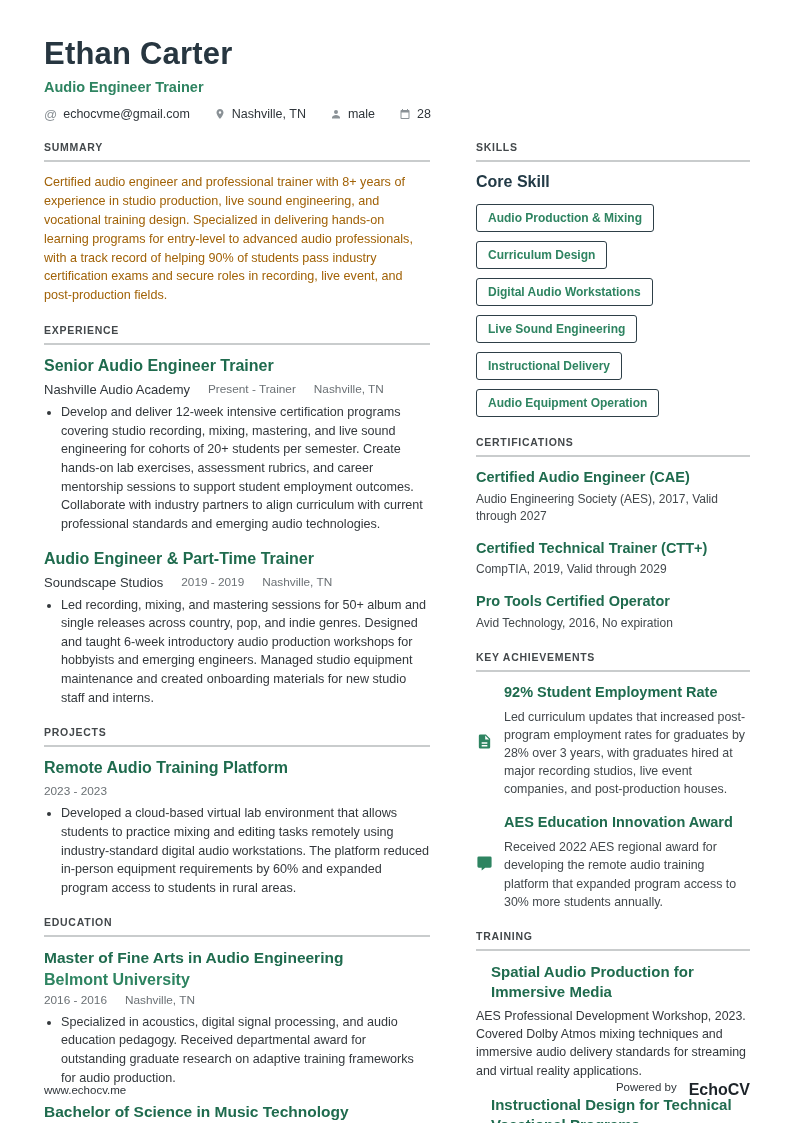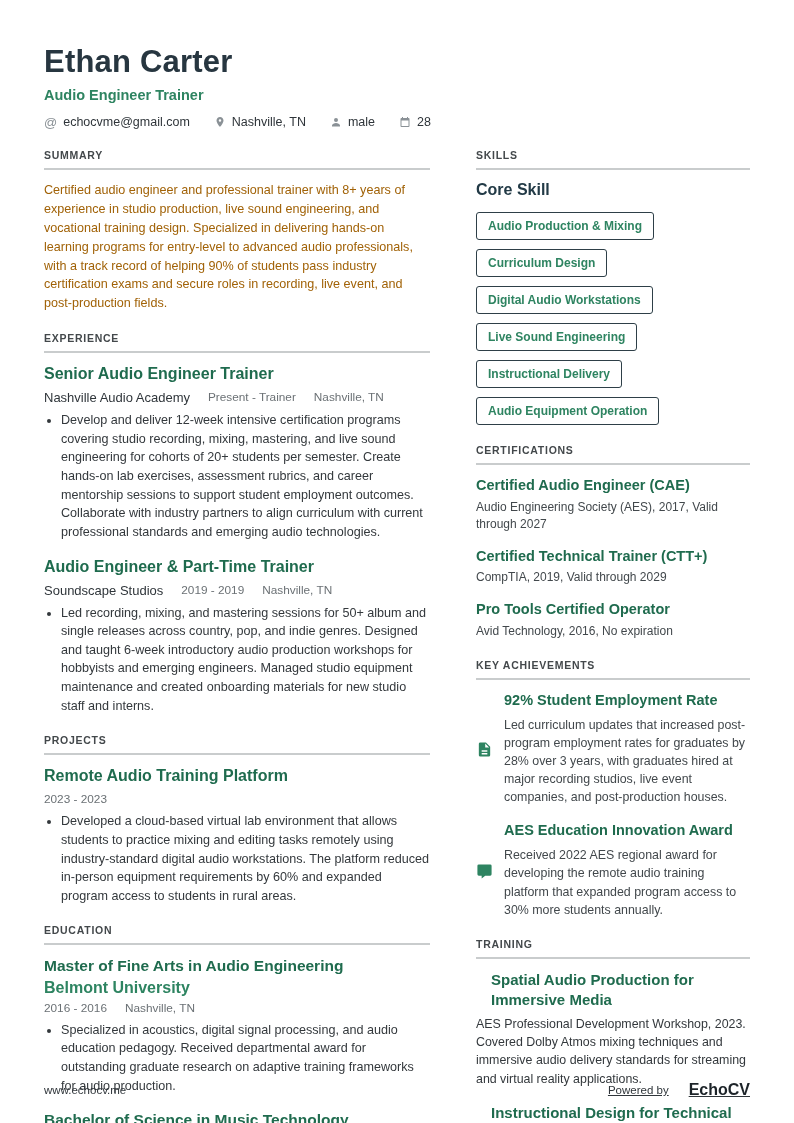--- a/index.html
+++ b/index.html
@@ -4,21 +4,21 @@
 <style>
   :root{
     --accent:#2e8461;
     --heading:#1f6b4e;
     --dark:#273640;
     --muted:#6b7175;
     --line:#c9cccd;
   }
   html,body{margin:0;padding:0;background:#fff;}
   body{font-family:"Liberation Sans",sans-serif;-webkit-font-smoothing:antialiased;}
-  .page{width:794px;height:1123px;box-sizing:border-box;padding:36px 44px 24px;display:flex;flex-direction:column;background:#fff;}
+  .page{width:794px;height:1123px;box-sizing:border-box;padding:28px 44px 24px;display:flex;flex-direction:column;background:#fff;}
 
   
   .name{font-size:31px;font-weight:700;color:var(--dark);margin:8px 0 7px;letter-spacing:.2px;}
   .job-title{color:var(--accent);font-weight:700;font-size:14.5px;margin:0 0 12px;}
   .contact-row{display:flex;gap:24px;align-items:center;font-size:12.5px;color:#2f353a;margin-bottom:8px;}
   .contact-item{display:flex;align-items:center;gap:6px;}
   .cicon{color:#8a9196;display:inline-flex;align-items:center;}
   .cicon svg{display:block;fill:#8a9196;}
   .at-glyph{font-size:13px;color:#8a9196;line-height:1;}
 
@@ -58,21 +58,21 @@
   .ach-icon svg{display:block;fill:var(--accent);}
   .ach-title{color:var(--heading);font-size:14.5px;font-weight:700;margin:0 0 6px;line-height:1.3;}
   .ach-text{font-size:12.4px;color:#42484c;line-height:1.46;margin:0;}
 
   .training-item{margin-bottom:15px;}
   .training-title{color:var(--heading);font-size:15px;font-weight:700;line-height:1.35;margin:0 15px 5px;}
   .training-text{font-size:12.4px;color:#33383c;line-height:1.46;margin:0;}
 
   
   .footer{display:flex;justify-content:space-between;align-items:center;margin-top:auto;font-size:11.5px;color:#2f353a;}
-  .powered{display:flex;align-items:center;gap:20px;text-decoration:underline;}
+  .powered{display:flex;align-items:flex-start;gap:12px;}
   .powered-brand{font-weight:700;font-size:16px;color:#1d2429;}
 </style>
 </head>
 <body>
 
 <div class="page">
 
   <header>
     <h1 class="name">Ethan Carter</h1>
     <div class="job-title">Audio Engineer Trainer</div>

